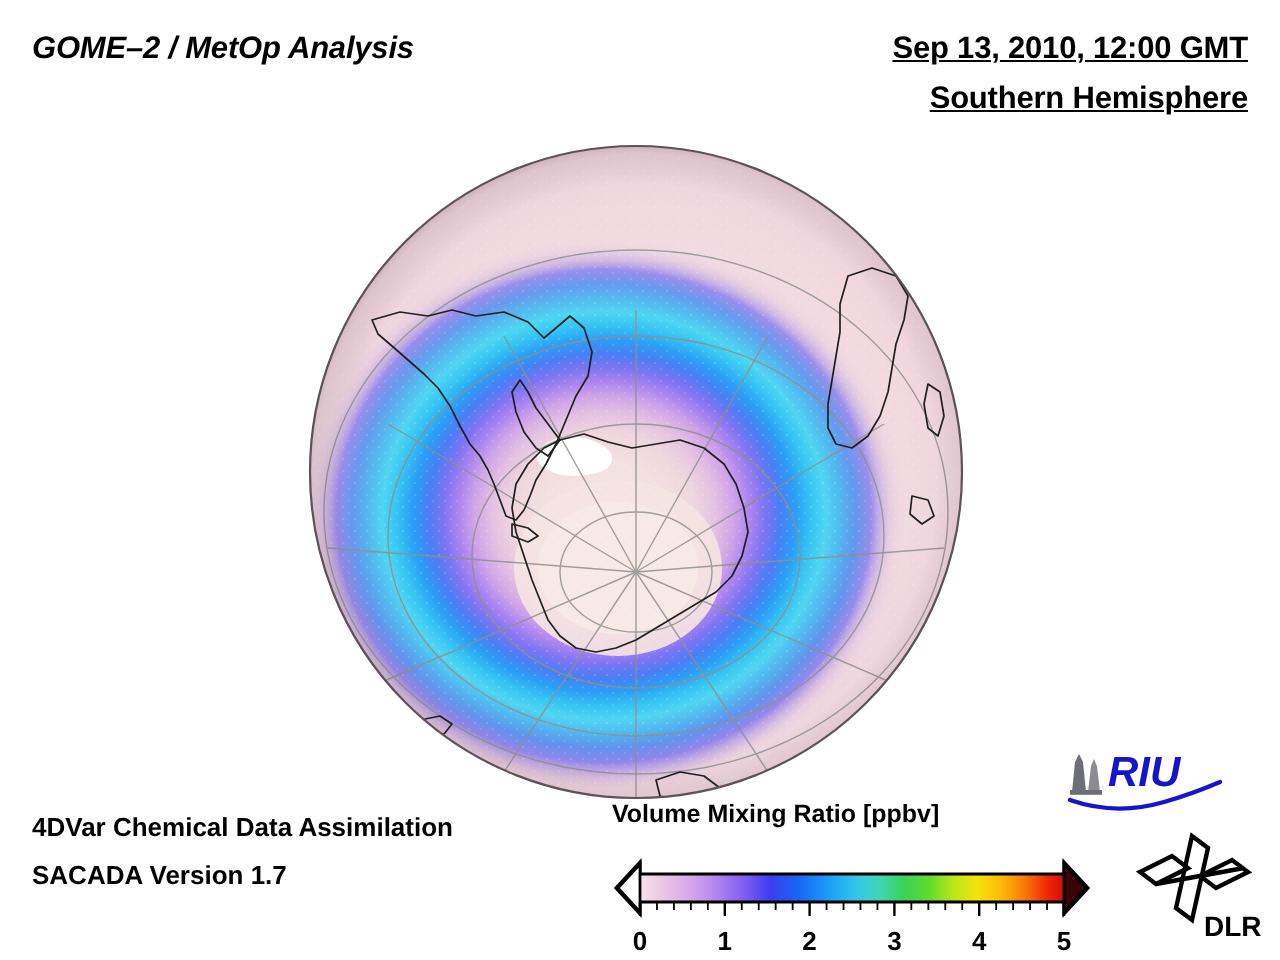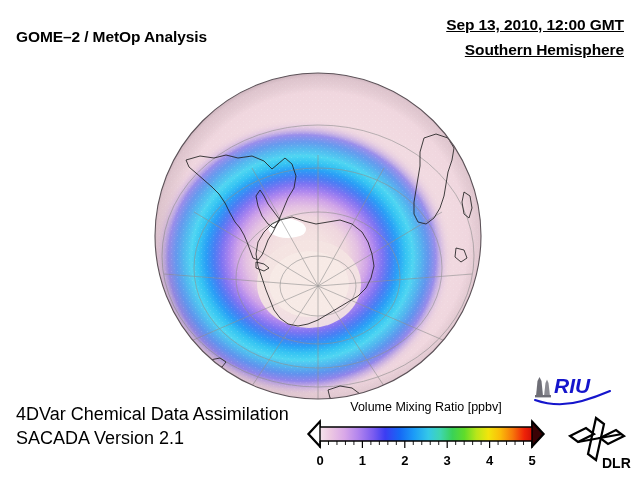--- a/index.html
+++ b/index.html
@@ -13,22 +13,23 @@
     position: relative;
     overflow: hidden;
     font-family: "Liberation Sans", sans-serif;
     color: #000000;
   }
 
   
   #header-left {
     position: absolute;
     left: 16px;
-    top: 24px;
+    top: 12px;
     text-align: center;
+    font-style: italic;
   }
   #header-right {
     position: absolute;
     right: 16px;
     top: 12px;
     text-align: right;
     text-decoration: underline;
   }
   .hdr-line {
     font-size: 15.5px;
@@ -52,39 +53,39 @@
   }
   #globe-svg { display: block; }
 
   
   #footer-left {
     position: absolute;
     left: 16px;
     top: 402px;
   }
   .foot-line {
-    font-size: 18px;
-    font-weight: normal;
+    font-size: 13px;
+    font-weight: bold;
     line-height: 24px;
     white-space: nowrap;
   }
 
   
   #colorbar-block {
     position: absolute;
     left: 306px;
     top: 400px;
     width: 240px;
   }
   #colorbar-title {
     font-size: 12.5px;
-    font-weight: normal;
-    text-align: center;
+    font-weight: bold;
+    text-align: left;
     white-space: nowrap;
-    margin-bottom: 3px;
+    margin-bottom: 13px;
   }
   #colorbar-svg { display: block; }
 
   
   #riu-logo {
     position: absolute;
     left: 532px;
     top: 372px;
     width: 80px;
     height: 34px;
@@ -253,21 +254,21 @@
 
       <rect x="0" y="0" width="336" height="334" fill="url(#limbShade)"></rect>
     </g>
 
     <ellipse cx="166" cy="164" rx="163" ry="163" fill="none" stroke="#5c5258" stroke-width="1.1"></ellipse>
   </svg>
 </div>
 
 <div id="footer-left">
   <div class="foot-line">4DVar Chemical Data Assimilation</div>
-  <div class="foot-line">SACADA Version 2.1</div>
+  <div class="foot-line">SACADA Version 1.7</div>
 </div>
 
 <div id="colorbar-block">
   <div id="colorbar-title">Volume Mixing Ratio [ppbv]</div>
   <svg id="colorbar-svg" width="240" height="56" viewBox="0 0 240 56">
     <defs>
       <linearGradient id="cbGrad" x1="0%" y1="0%" x2="100%" y2="0%">
           <stop offset="0%" stop-color="#ffffff"></stop>
           <stop offset="5%" stop-color="#f7e9ef"></stop>
           <stop offset="10%" stop-color="#edc9e2"></stop>

